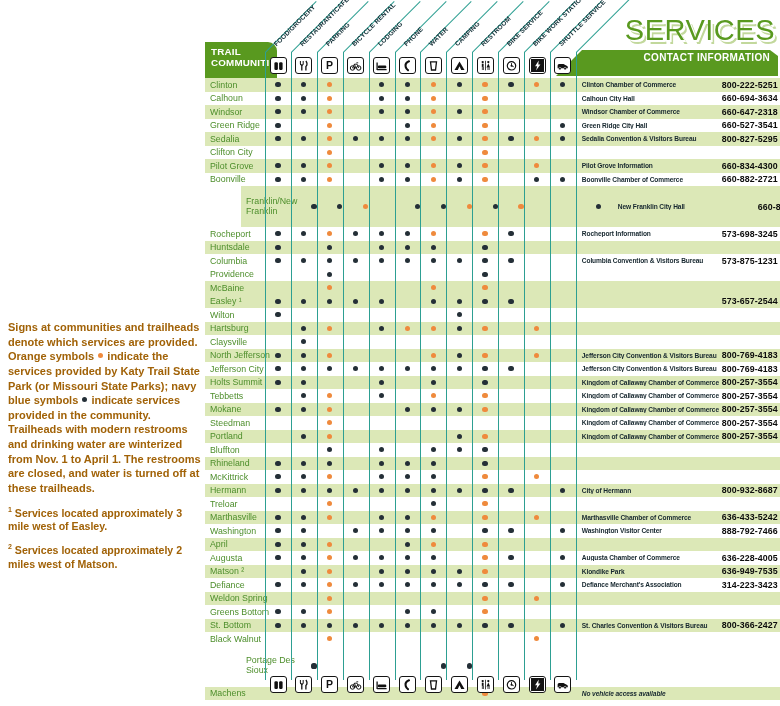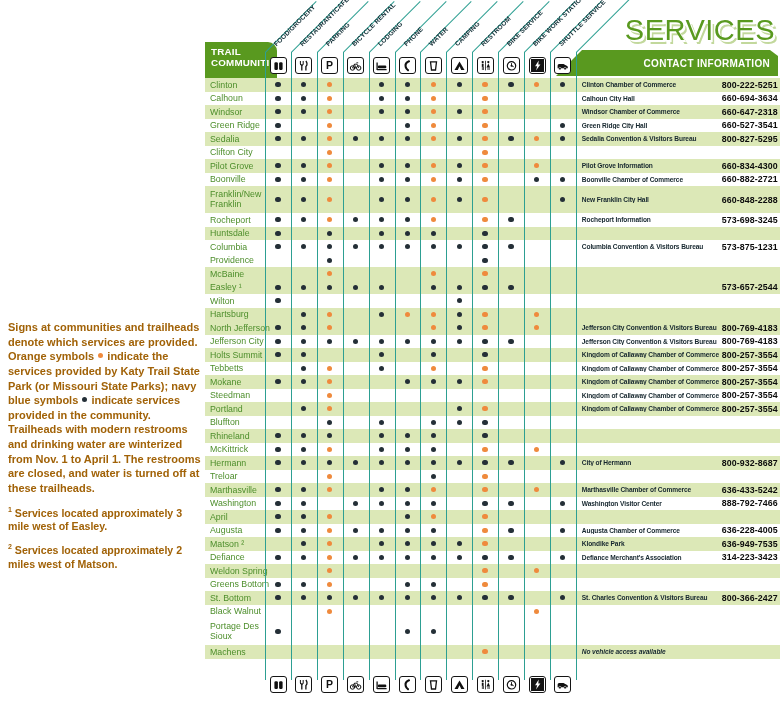--- a/index.html
+++ b/index.html
@@ -21,38 +21,38 @@
   
   #table{position:absolute;left:205px;top:0;width:575px;height:706px;}
   #trail-header{
     position:absolute;left:0;top:42px;width:72px;height:36px;background:#59991f;
     border-radius:0 9px 0 0;box-sizing:border-box;padding:4px 0 0 6px;
     color:#fff;font-size:9.8px;font-weight:bold;line-height:1.15;letter-spacing:.2px;text-transform:uppercase;
   }
   #contact-header{
     position:absolute;left:351px;top:50px;width:222px;height:26px;background:#59991f;
     clip-path:polygon(26px 0,214px 0,222px 6px,222px 26px,0 26px);
-    box-sizing:border-box;padding:8px 8px 0 0;text-align:right;
+    box-sizing:border-box;padding:2px 8px 0 0;text-align:right;
     color:#fff;font-size:10px;font-weight:bold;letter-spacing:.3px;
   }
   .vline{position:absolute;width:1px;background:#2d9f92;top:52px;height:628px;z-index:3;pointer-events:none;}
   .diag{position:absolute;width:72px;height:1px;background:#2d9f92;transform:rotate(-45deg);transform-origin:0 0;z-index:3;pointer-events:none;}
   .slabel{
     position:absolute;height:8px;line-height:8px;font-size:6.6px;font-weight:bold;color:#143038;
     white-space:nowrap;transform:rotate(-45deg);transform-origin:0 100%;z-index:4;letter-spacing:.1px;
   }
   .icon-box{
     position:absolute;width:17px;height:17px;background:#fff;border:1.5px solid #141414;border-radius:3px;
     box-sizing:border-box;display:flex;align-items:center;justify-content:center;z-index:5;overflow:hidden;
   }
   
   #rows{position:absolute;left:0;top:78px;width:575px;z-index:1;}
   .row{display:flex;height:13.5px;align-items:center;}
   .row.stripe{background:#dce8b7;}
-  .row.tall{height:27px;}
+  .row.tall{height:41px;margin-left:36px;}
   .name{
     width:60px;flex:none;box-sizing:border-box;padding-left:5px;
     font-size:8.8px;color:#4d8e2b;white-space:nowrap;overflow:visible;
   }
   .row.tall .name{white-space:normal;line-height:1.1;}
   .dots{display:flex;width:310.8px;flex:none;}
   .cell{width:25.9px;flex:none;display:flex;align-items:center;justify-content:center;height:100%;}
   .dot{width:5.2px;height:5.2px;border-radius:50%;}
   .dot.navy{background:#242f37;}
   .dot.orange{background:#ef8a3d;}
@@ -762,20 +762,41 @@
           </span>
           <span class="cell"></span>
           <span class="cell">
             <span class="dot orange"></span>
           </span>
           <span class="cell"></span>
         </div>
         <div class="cname"></div>
         <div class="phone"></div>
       </div>
+      <div class="row">
+        <div class="name">Claysville</div>
+        <div class="dots">
+          <span class="cell"></span>
+          <span class="cell">
+            <span class="dot navy"></span>
+          </span>
+          <span class="cell"></span>
+          <span class="cell"></span>
+          <span class="cell"></span>
+          <span class="cell"></span>
+          <span class="cell"></span>
+          <span class="cell"></span>
+          <span class="cell"></span>
+          <span class="cell"></span>
+          <span class="cell"></span>
+          <span class="cell"></span>
+        </div>
+        <div class="cname"></div>
+        <div class="phone"></div>
+      </div>
       <div class="row stripe">
         <div class="name">North Jefferson</div>
         <div class="dots">
           <span class="cell">
             <span class="dot navy"></span>
           </span>
           <span class="cell">
             <span class="dot navy"></span>
           </span>
           <span class="cell">

